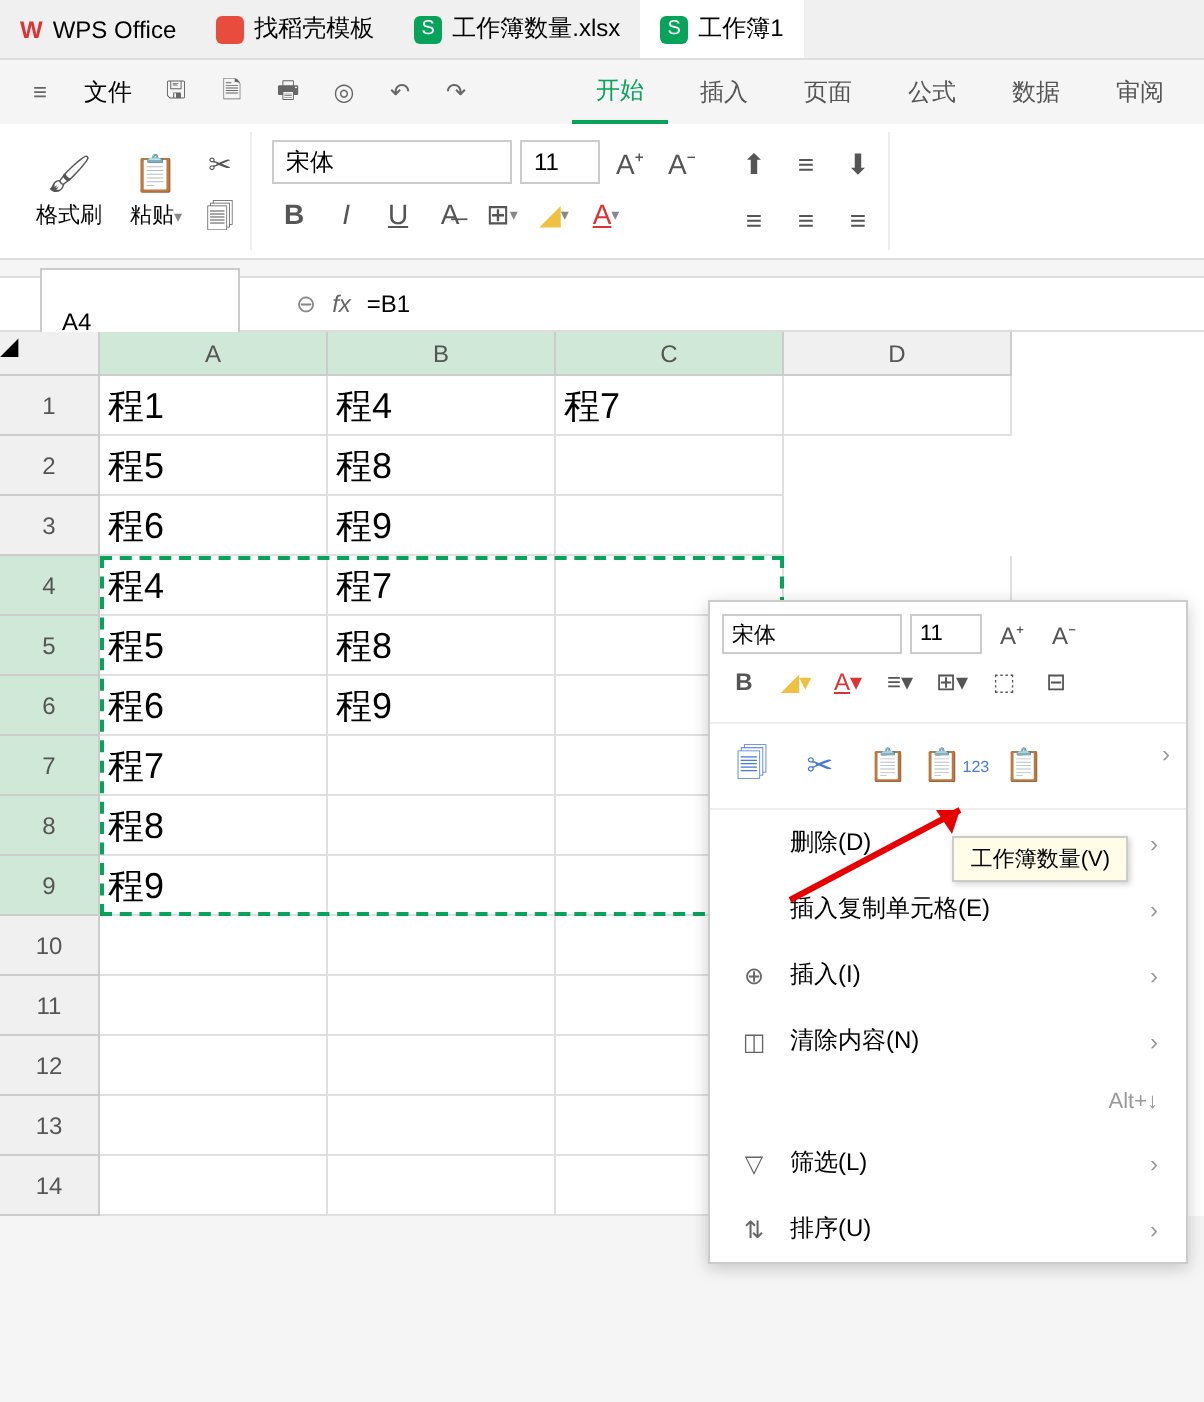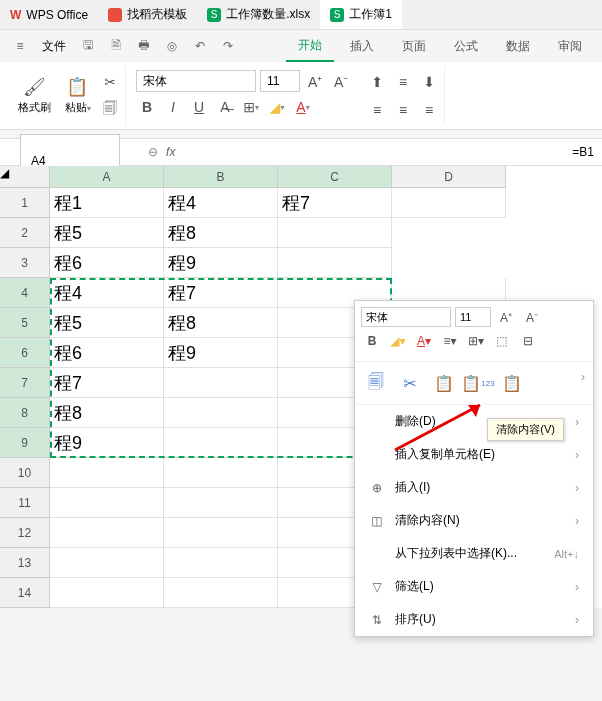--- a/index.html
+++ b/index.html
@@ -27,21 +27,21 @@
 .font-row { display: flex; gap: 4px; align-items: center; }
 .font-select { border: 1px solid #ccc; padding: 2px 6px; font-size: 12px; height: 22px; }
 .font-name { width: 120px; }
 .font-size { width: 40px; }
 .btn-sm { width: 22px; height: 22px; display: flex; align-items: center; justify-content: center; cursor: pointer; border: none; background: none; font-size: 14px; color: #555; }
 
 .formula-area { display: flex; align-items: center; height: 28px; background: #fff; border-top: 1px solid #ddd; border-bottom: 1px solid #ddd; margin-top: 8px; }
 .name-box { border: 1px solid #ccc; padding: 19px 30px 2px 10px; margin: 0 20px; background: #fff; font-size: 12px; width: 100px; }
 .fx-box { display: flex; align-items: center; gap: 8px; padding: 0 8px; flex: 1; }
 .fx-label { font-style: italic; color: #666; }
-.fx-input { border: none; outline: none; font-size: 12px; flex: 1; text-align: right; }
+.fx-input { border: none; outline: none; font-size: 12px; flex: 1; }
 
 .grid { position: relative; background: #fff; }
 .col-headers { display: flex; height: 22px; }
 .corner { width: 50px; background: #f0f0f0; border-right: 1px solid #ccc; border-bottom: 1px solid #ccc; }
 .col-h { width: 114px; background: #f0f0f0; border-right: 1px solid #ccc; border-bottom: 1px solid #ccc; text-align: center; line-height: 22px; color: #555; }
 .col-h.sel { background: #d0e8d8; }
 .row { display: flex; height: 30px; }
 .row-h { width: 50px; background: #f0f0f0; border-right: 1px solid #ccc; border-bottom: 1px solid #ccc; text-align: center; line-height: 30px; color: #555; }
 .row-h.sel { background: #d0e8d8; }
 .cell { width: 114px; border-right: 1px solid #e0e0e0; border-bottom: 1px solid #e0e0e0; padding: 2px 4px; font-size: 18px; line-height: 26px; }
@@ -321,33 +321,32 @@
       <span>插入(I)</span>
       <span class="arrow">›</span>
     </div>
   <div class="menu-item">
       <span class="mi-icon">◫</span>
       <span>清除内容(N)</span>
       <span class="arrow">›</span>
     </div>
   <div class="menu-item">
       <span class="mi-icon"></span>
-      <span>从下拉列表中选择(K)...</span>
       <span class="shortcut">Alt+↓</span>
     </div>
   <div class="menu-item">
       <span class="mi-icon">▽</span>
       <span>筛选(L)</span>
       <span class="arrow">›</span>
     </div>
   <div class="menu-item">
       <span class="mi-icon">⇅</span>
       <span>排序(U)</span>
       <span class="arrow">›</span>
     </div>
 </div>
 
-<div class="tooltip">清除内容(V)</div>
+<div class="tooltip">工作簿数量(V)</div>
 
 <svg class="arrow-ann" width="110" height="60">
   <line x1="5" y1="55" x2="90" y2="10" class="arrow-line"></line>
   <polygon points="90,10 78,10 86,22" class="arrow-head"></polygon>
 </svg>
 
 </body></html>

